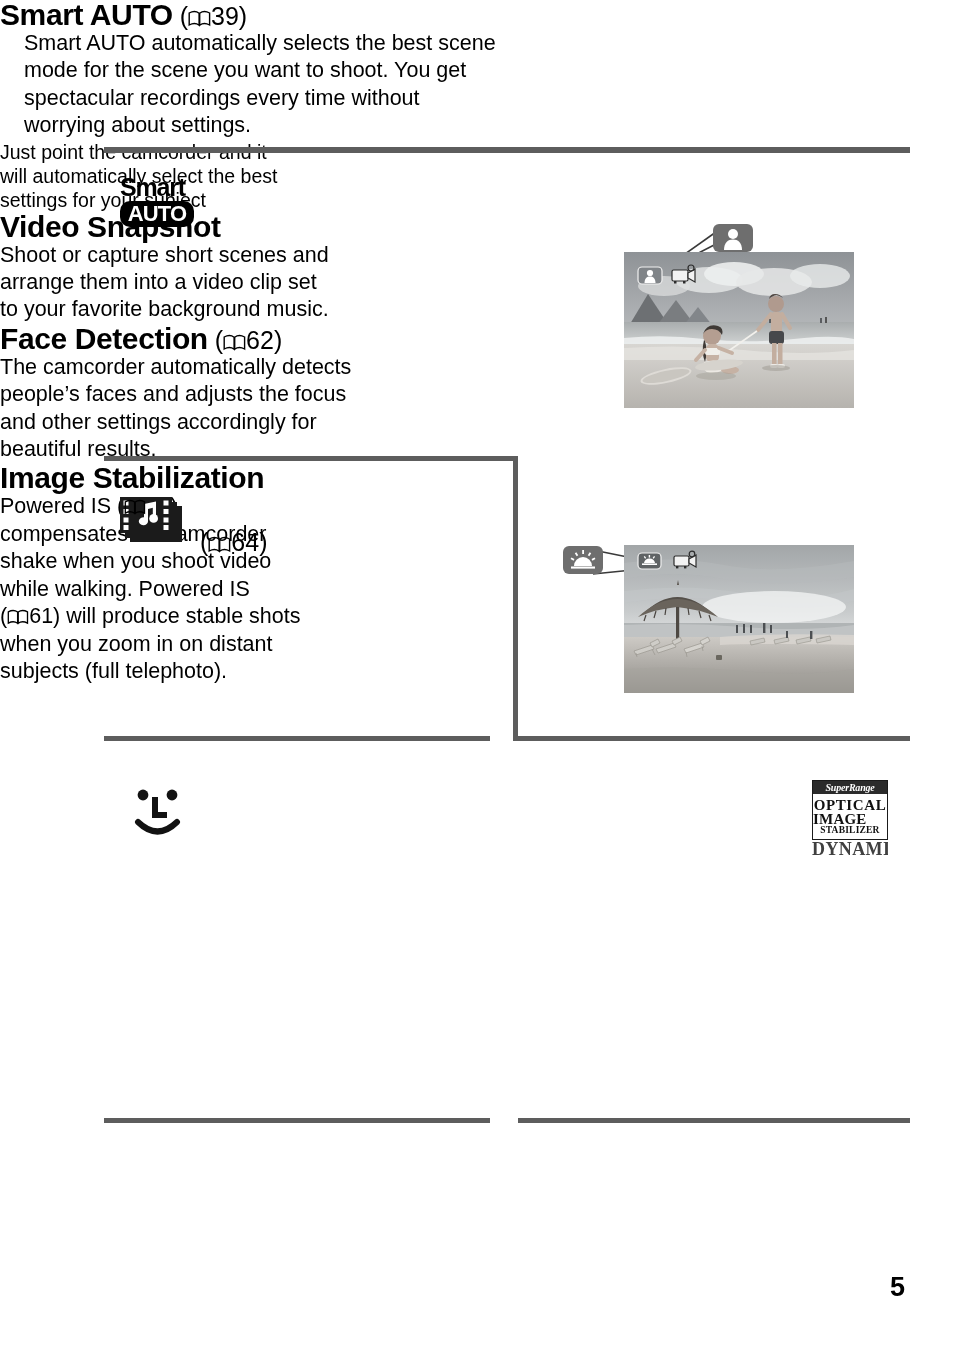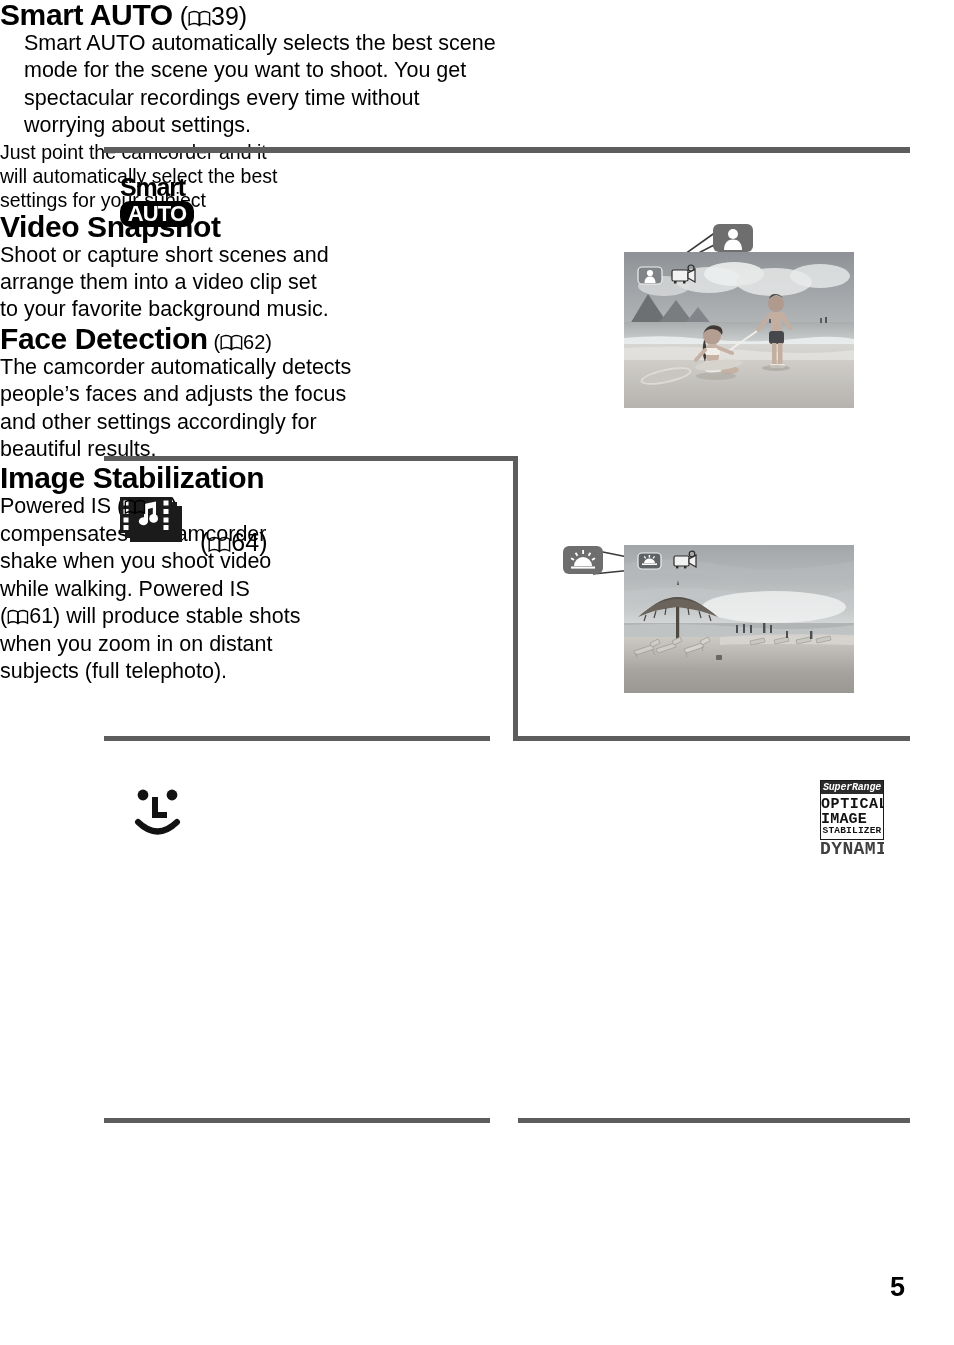--- a/index.html
+++ b/index.html
@@ -60,24 +60,23 @@
   }
 
   
   .vs-icon{position:absolute;}
 
   
   .fd-icon{position:absolute;}
 
   
   .ois{
-    position:absolute;width:64px;
-    font-family:Liberation Mono, monospace;
+    position:absolute;width:76px;
+    font-family:Liberation Serif, serif;
     overflow:hidden;
-    margin-left:8px;
   }
   .ois-box{border:1.5px solid #1a1a1a;background:#fff;}
   .ois-sr{
     background:#2b2b2b;color:#fff;text-align:center;
     font-size:10px;font-style:italic;font-weight:bold;
     line-height:13px;letter-spacing:-0.2px;
   }
   .ois-opt{
     text-align:center;font-weight:bold;font-size:15px;line-height:18px;
     letter-spacing:0.6px;padding-top:2px;color:#111;
@@ -384,21 +383,21 @@
     <svg width="54" height="52" viewBox="0 0 54 52">
       <circle cx="12" cy="9" r="5.4" fill="#121212"></circle>
       <circle cx="41" cy="9" r="5.4" fill="#121212"></circle>
       <rect x="21" y="11" width="6" height="21" fill="#121212"></rect>
       <rect x="21" y="26" width="15" height="6" fill="#121212"></rect>
       <path d="M7 36 Q26.5 55 46 36" fill="none" stroke="#121212" stroke-width="6" stroke-linecap="round"></path>
     </svg>
   </div>
 
   <div class="feature-title" style="left:200px;top:792px;font-size:30px;">
-    <span>Face Detection</span><span class="ref" style="font-size:20px;">
+    <span>Face Detection</span><span class="ref" style="font-size:25px;">
       <span>(</span><span class="book"><svg width="23" height="17" viewBox="0 0 23 17">
           <path d="M1.2 3.0 C5 1.0 8.4 1.2 11.1 3.2 L11.1 15.2 C8.4 13.2 5 13.0 1.2 15.0 Z" fill="none" stroke="#000" stroke-width="1.4"></path>
           <path d="M21.6 3.0 C17.8 1.0 14.4 1.2 11.7 3.2 L11.7 15.2 C14.4 13.2 17.8 13.0 21.6 15.0 Z" fill="none" stroke="#000" stroke-width="1.4"></path>
         </svg></span><span>62</span><span>)</span>
     </span>
   </div>
 
   <div class="body-txt" style="left:111px;top:893px;width:365px;">The camcorder automatically detects people’s faces and adjusts the focus and other settings accordingly for beautiful results.</div>
 
   <div class="feature-title" style="left:532px;top:795px;font-size:30px;">

